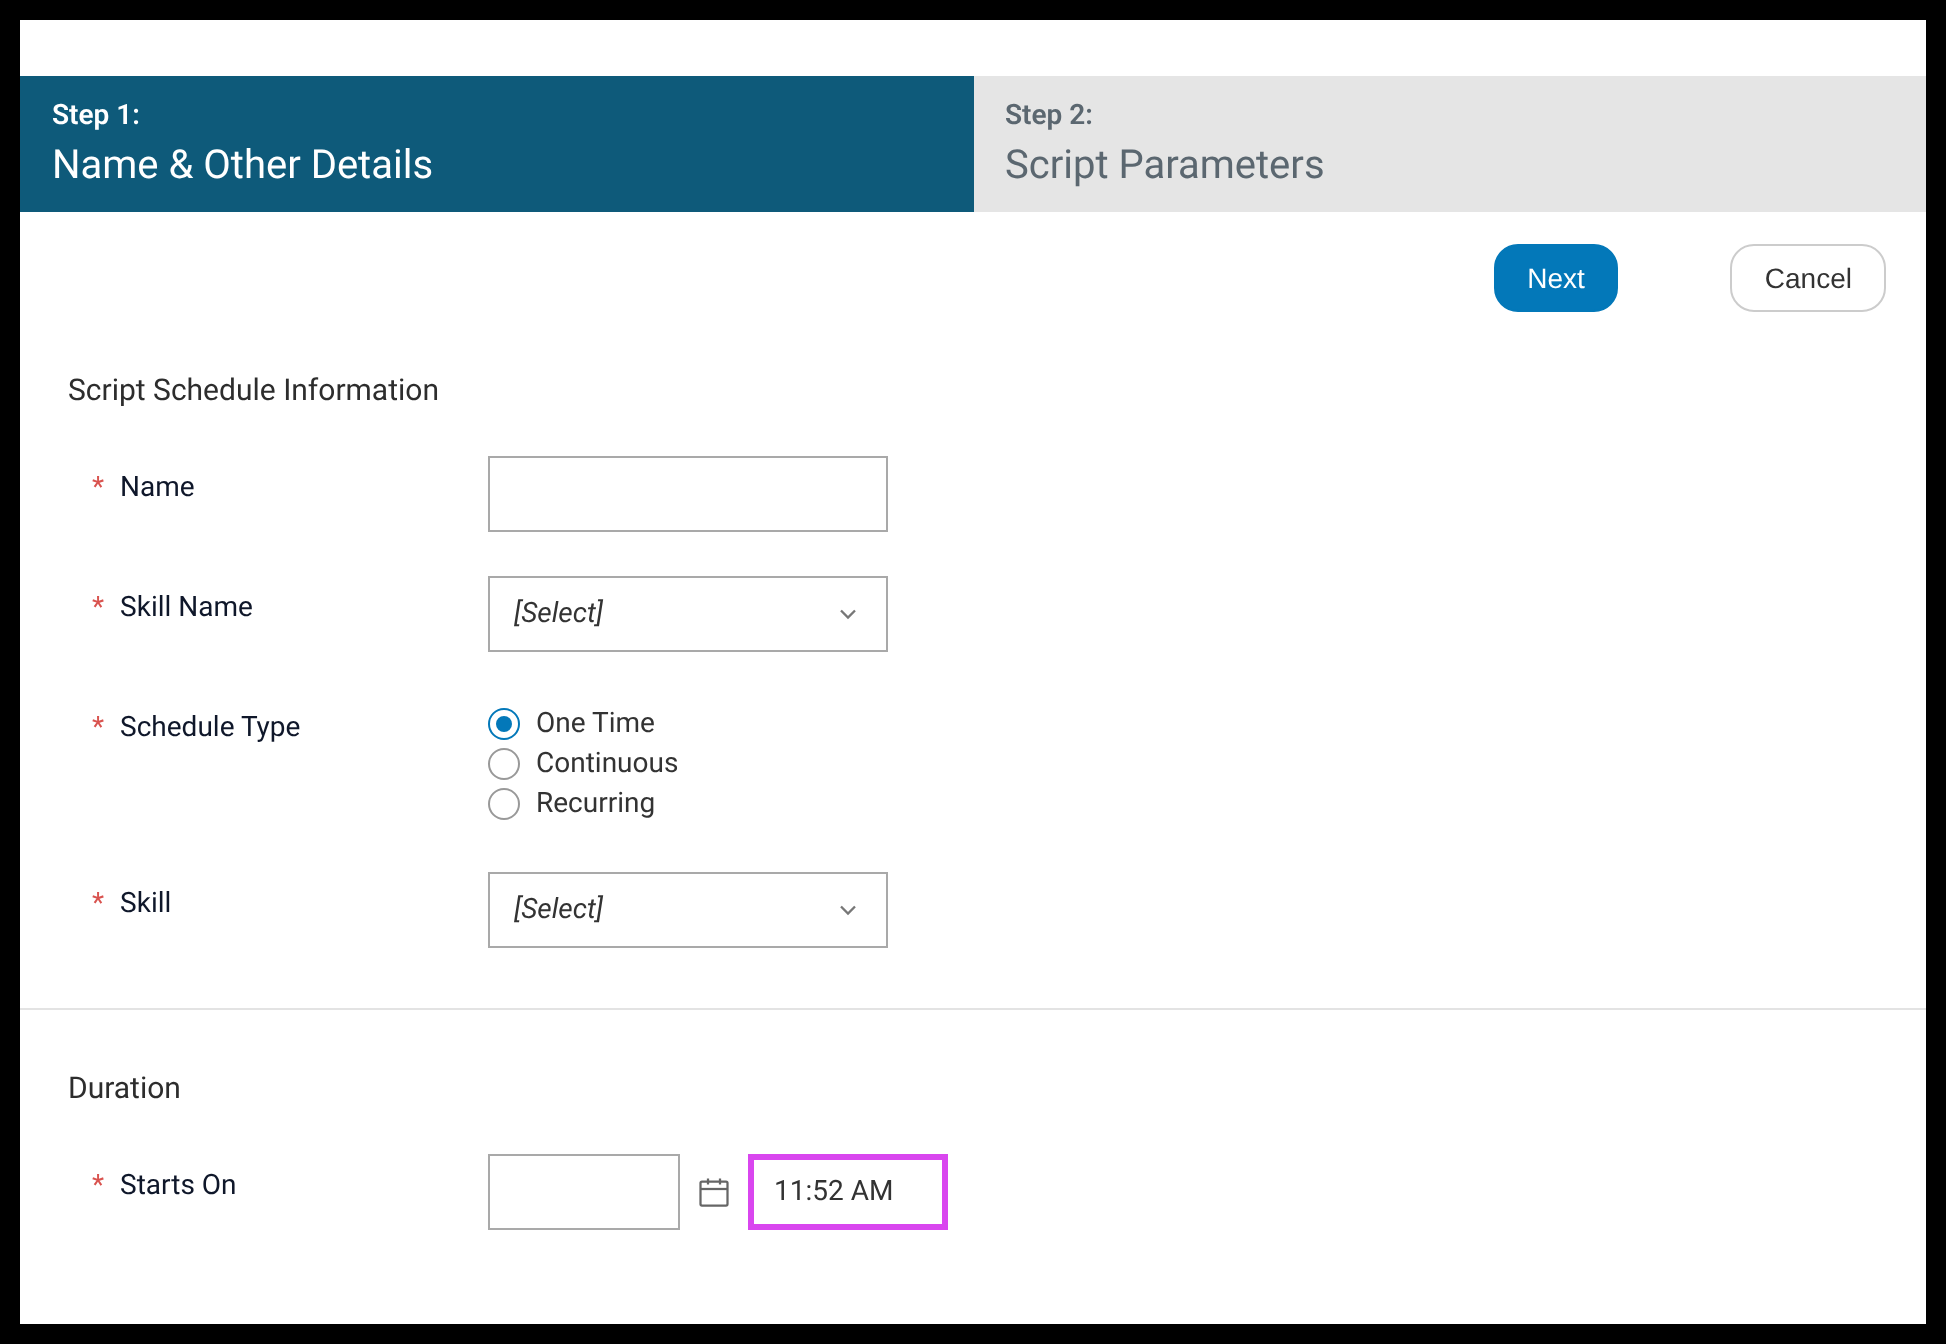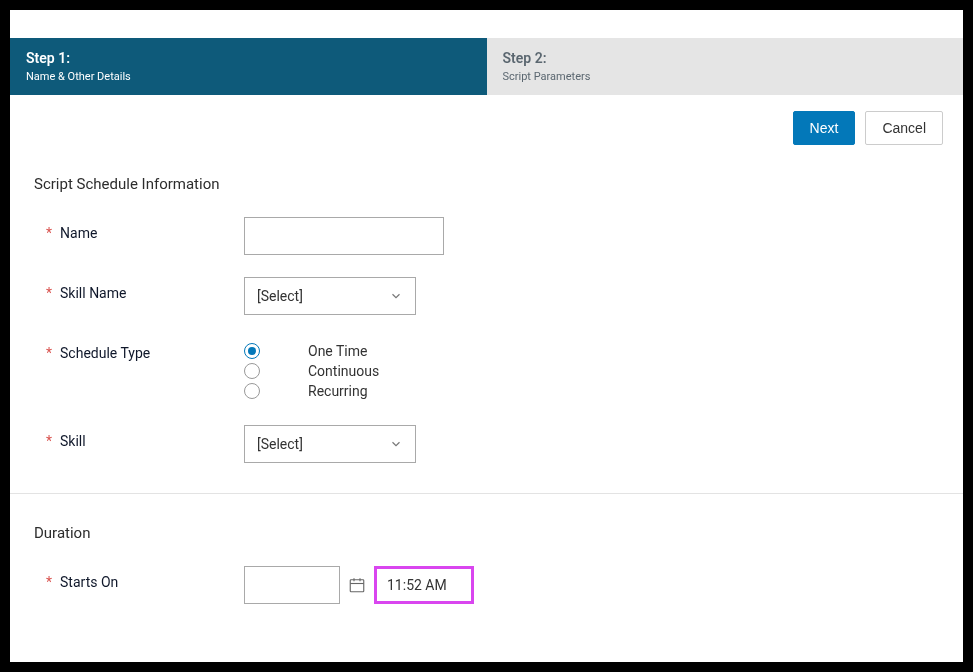--- a/index.html
+++ b/index.html
@@ -37,35 +37,36 @@
     }
     .step-tab.inactive {
       background: #e5e5e5;
     }
     .step-title {
       font-size: 14px;
       font-weight: 600;
       margin-bottom: 4px;
     }
     .step-subtitle {
-      font-size: 11px;
+      font-size: 20px;
       font-weight: 400;
     }
     .action-bar {
       display: flex;
       justify-content: flex-end;
       gap: 10px;
       padding: 16px 20px 0 20px;
     }
     .btn {
       padding: 8px 16px;
       font-size: 14px;
-      border-radius: 2px;
+      border-radius: 12px;
       cursor: pointer;
       border: 1px solid transparent;
+      margin-left: 46px;
     }
     .btn-primary {
       background: #0378b9;
       color: #fff;
       border-color: #0378b9;
     }
     .btn-secondary {
       background: #fff;
       color: #333;
       border: 1px solid #ccc;
@@ -104,48 +105,48 @@
     }
     .text-input {
       width: 200px;
       height: 38px;
       border: 1px solid #a9a9a9;
       padding: 6px 10px;
       font-size: 14px;
     }
     .select-wrap {
       position: relative;
-      width: 172px;
+      width: 200px;
       height: 38px;
       border: 1px solid #a9a9a9;
       display: flex;
       align-items: center;
       padding: 0 12px;
       cursor: pointer;
       background: #fff;
+      font-style: italic;
     }
     .select-text {
       font-size: 14px;
       color: #333;
       flex: 1;
     }
     .chevron {
       width: 14px;
       height: 14px;
       color: #777;
     }
     .radio-group {
       padding-top: 6px;
     }
     .radio-row {
       display: flex;
       align-items: center;
       margin-bottom: 4px;
       cursor: pointer;
-      gap: 40px;
     }
     .radio-circle {
       width: 16px;
       height: 16px;
       border: 1.5px solid #999;
       border-radius: 50%;
       margin-right: 8px;
       display: flex;
       align-items: center;
       justify-content: center;

